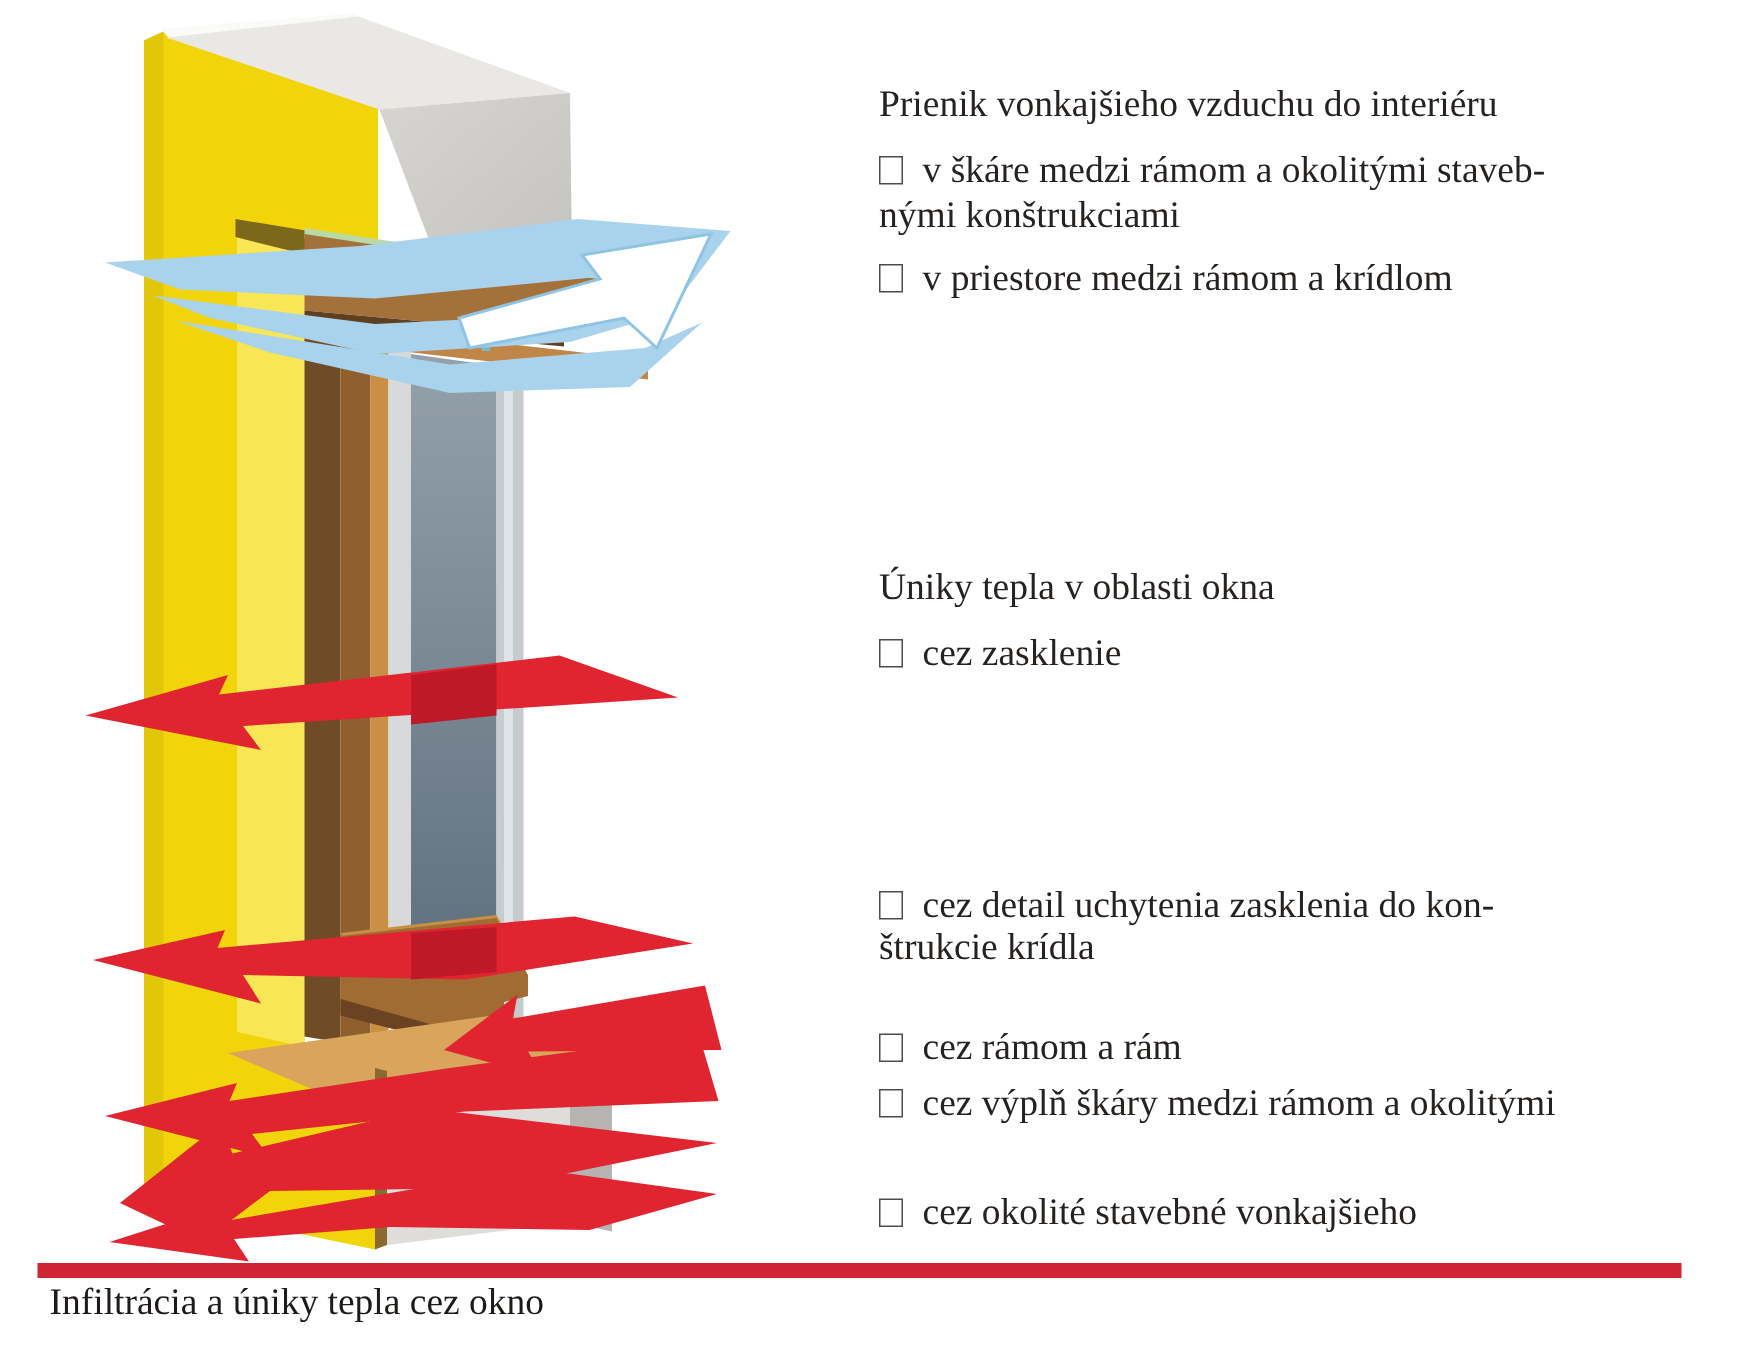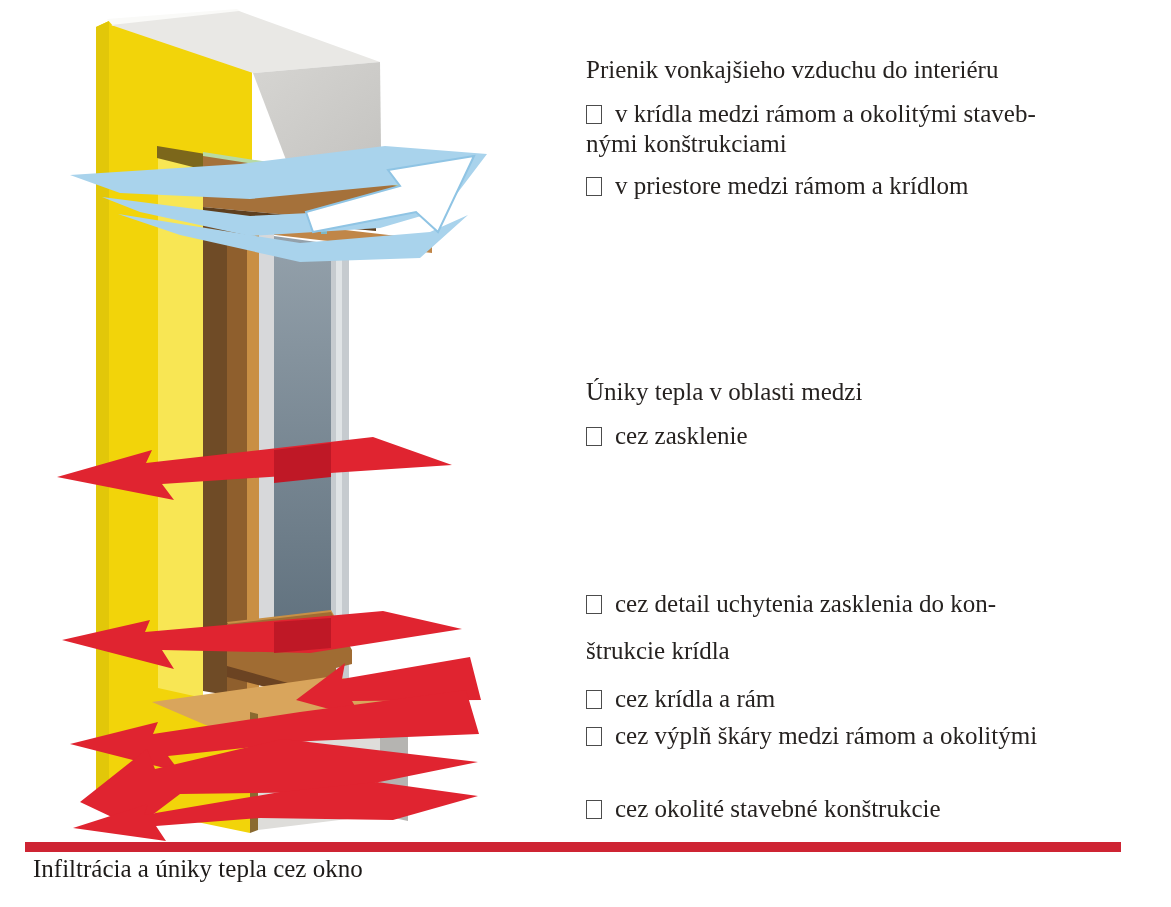--- a/index.html
+++ b/index.html
@@ -74,47 +74,47 @@
 
     <polygon fill="#A9D3EC" points="102,197 250,216 390,209 445,209 380,228 250,236 140,212"></polygon>
     <polygon fill="#A9D3EC" points="118,214 300,243 430,232 468,215 420,258 300,262 180,235"></polygon>
     <polygon fill="#A9D3EC" points="70,175 240,164 385,146 487,154 443,212 405,184 250,199 120,193"></polygon>
     <polygon fill="#FFFFFF" stroke="#8FC4E4" stroke-width="2" points="474,156 388,170 400,186 306,212 313,232 416,212 438,232"></polygon>
   </svg>
 
   <div class="ln" style="top:55px">Prienik vonkajšieho vzduchu do interiéru</div>
 
   <div class="ln" style="top:99px">
-    <span class="bb"></span><span>v krídla medzi rámom a okolitými staveb-</span>
+    <span class="bb"></span><span>v škáre medzi rámom a okolitými staveb-</span>
   </div>
   <div class="ln" style="top:171px">
     <span class="bb"></span><span>v priestore medzi rámom a krídlom</span>
   </div>
 
   <div class="ln" style="top:129px">nými konštrukciami</div>
 
-  <div class="ln" style="top:377px">Úniky tepla v oblasti medzi</div>
+  <div class="ln" style="top:377px">Úniky tepla v oblasti okna</div>
 
   <div class="ln" style="top:589px">
     <span class="bb"></span><span>cez detail uchytenia zasklenia do kon-</span>
   </div>
 
   <div class="ln" style="top:421px">
     <span class="bb"></span><span>cez zasklenie</span>
   </div>
-  <div class="ln" style="top:636px">štrukcie krídla</div>
+  <div class="ln" style="top:617px">štrukcie krídla</div>
 
   <div class="ln" style="top:684px">
-    <span class="bb"></span><span>cez krídla a rám</span>
+    <span class="bb"></span><span>cez rámom a rám</span>
   </div>
 
   <div class="ln" style="top:721px">
     <span class="bb"></span><span>cez výplň škáry medzi rámom a okolitými</span>
   </div>
 
   <div class="ln" style="top:794px">
-    <span class="bb"></span><span>cez okolité stavebné konštrukcie</span>
+    <span class="bb"></span><span>cez okolité stavebné vonkajšieho</span>
   </div>
 
   <div class="rule"></div>
   <div class="caption">Infiltrácia a úniky tepla cez okno</div>
 
 </div>
 
 </body></html>

